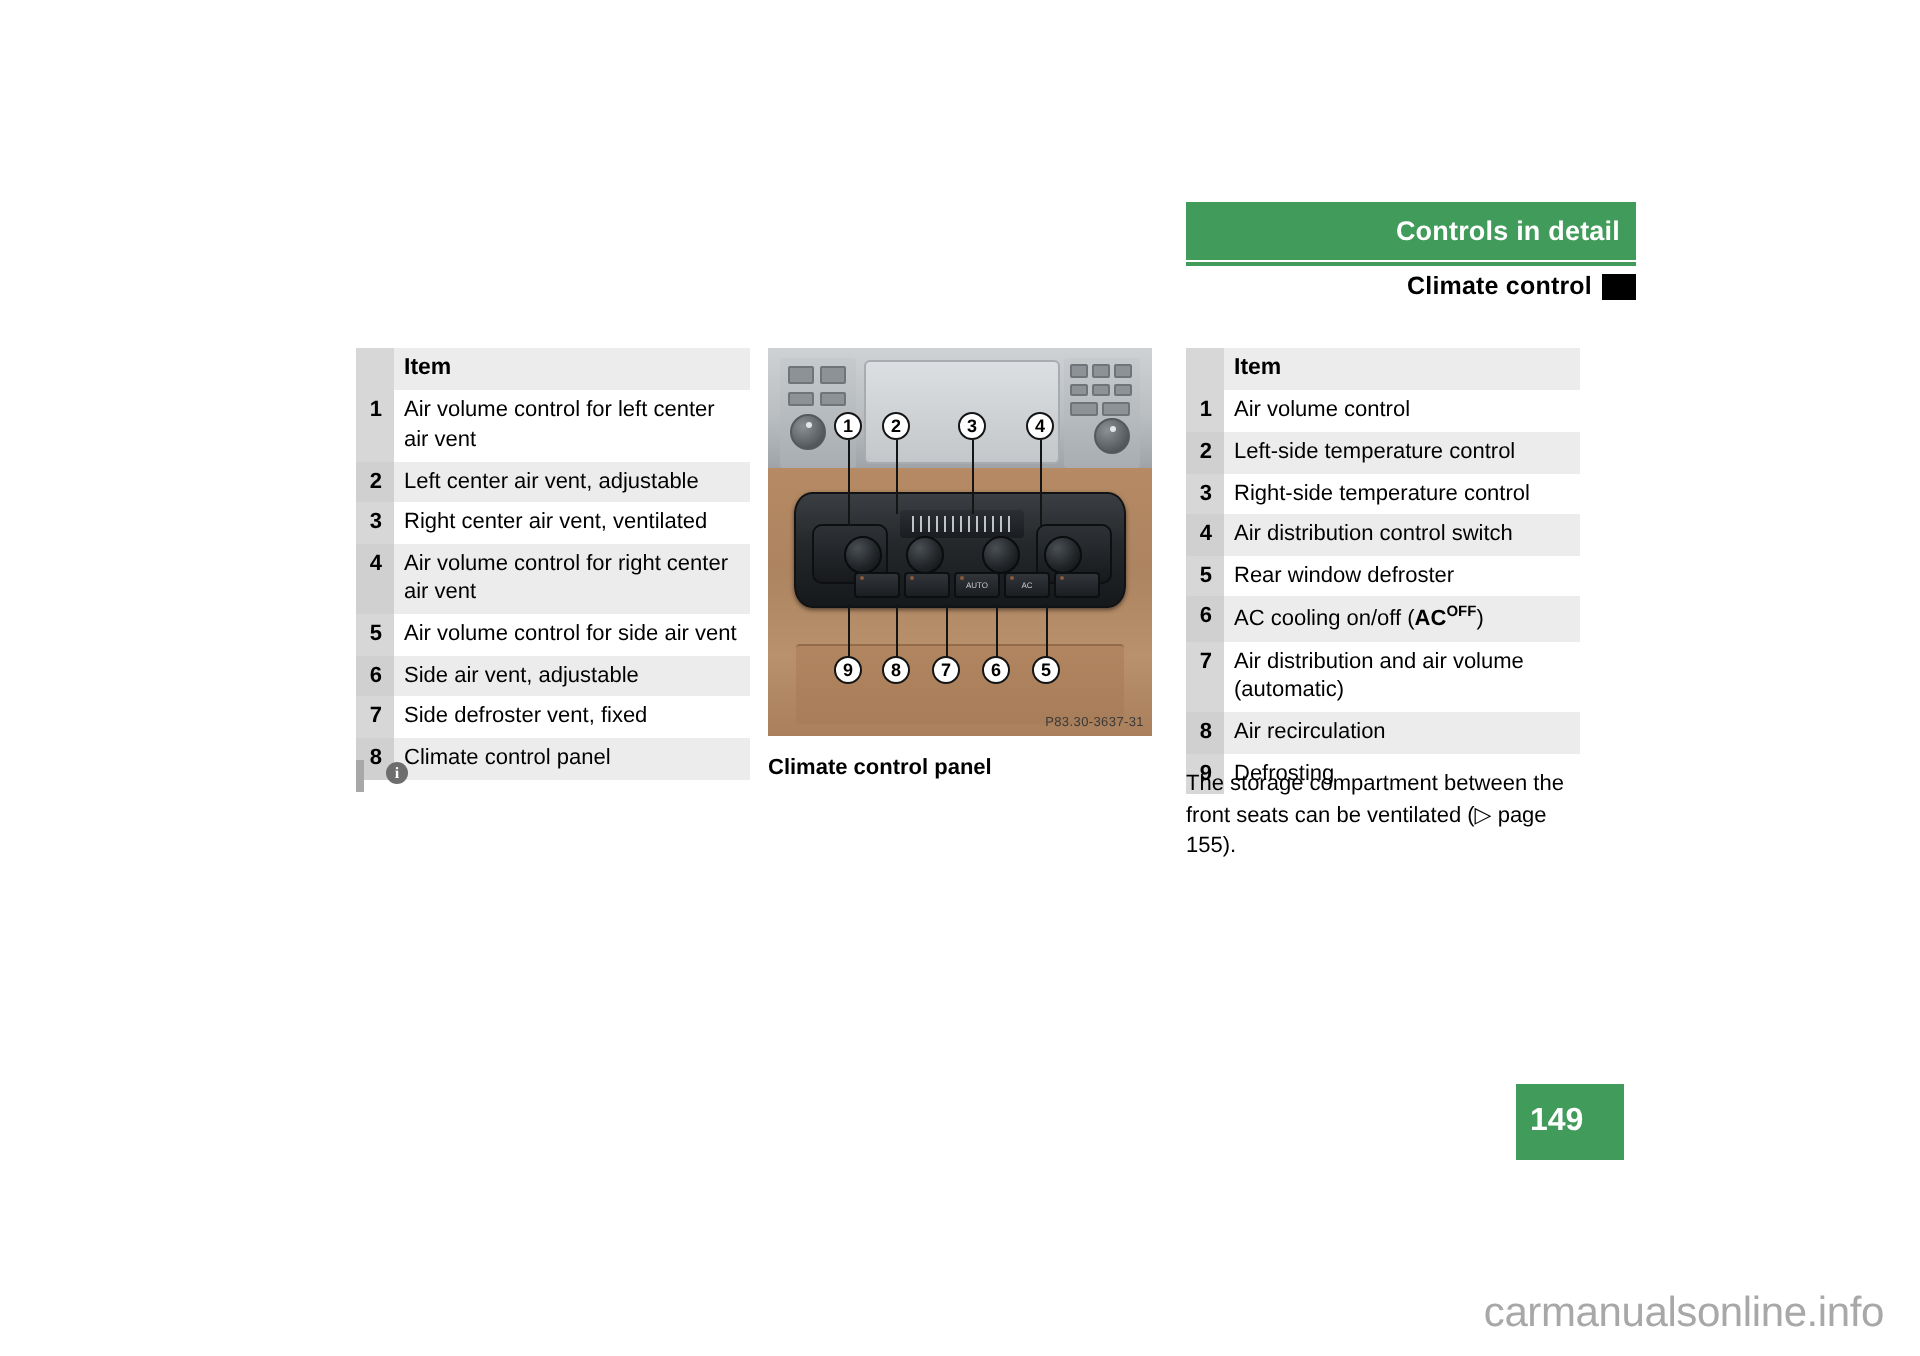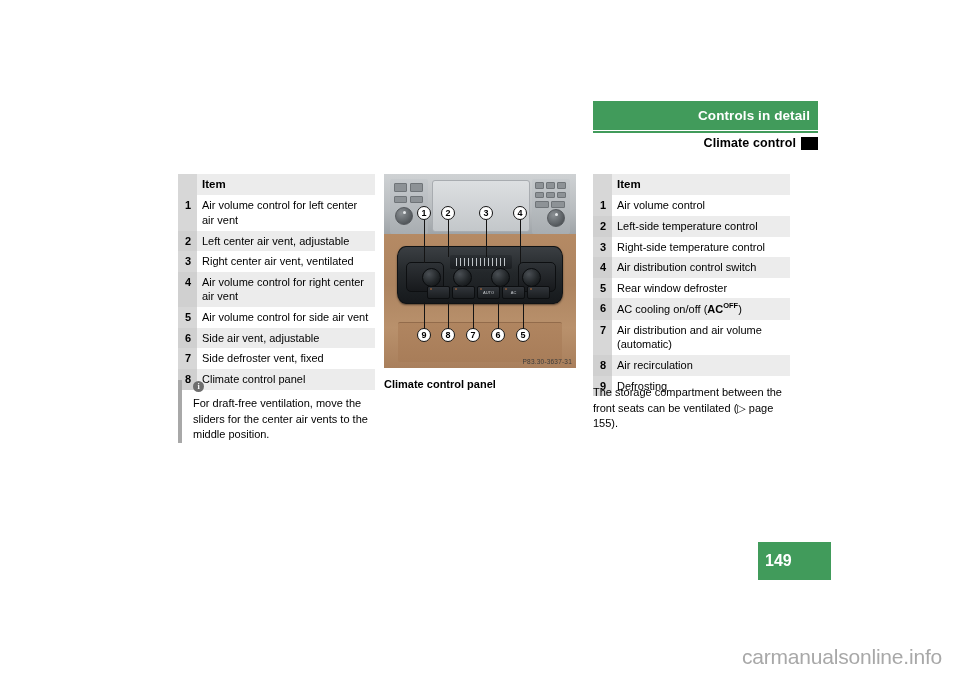--- a/index.html
+++ b/index.html
@@ -335,21 +335,21 @@
     line-height: 1.42;
     color: #000000;
     margin-bottom: 11px;
   }
 
   
   .page-num {
     position: absolute;
     left: 758px;
     top: 542px;
-    width: 73px;
+    width: 54px;
     height: 38px;
     background: #419b5b;
     color: #ffffff;
     font-size: 16px;
     font-weight: bold;
     display: flex;
     align-items: center;
     padding-left: 7px;
   }
 
@@ -417,21 +417,20 @@
         <td class="label">Climate control panel</td>
       </tr>
     </tbody>
   </table>
 </div>
 
 <div class="note">
   <div class="note-bar"></div>
   <div class="note-body">
     <div class="info-icon">i</div>
-    <div class="note-text">For draft-free ventilation, move the sliders for the center air vents to the middle position.</div>
   </div>
 </div>
 
 <div class="figure-wrap">
   <div class="figure-img">
 
     <div class="fig-dash">
       <div class="fig-dash-btnL">
         <div class="mini-key" style="left:4px;top:4px;width:13px;height:9px;"></div>
         <div class="mini-key" style="left:20px;top:4px;width:13px;height:9px;"></div>

